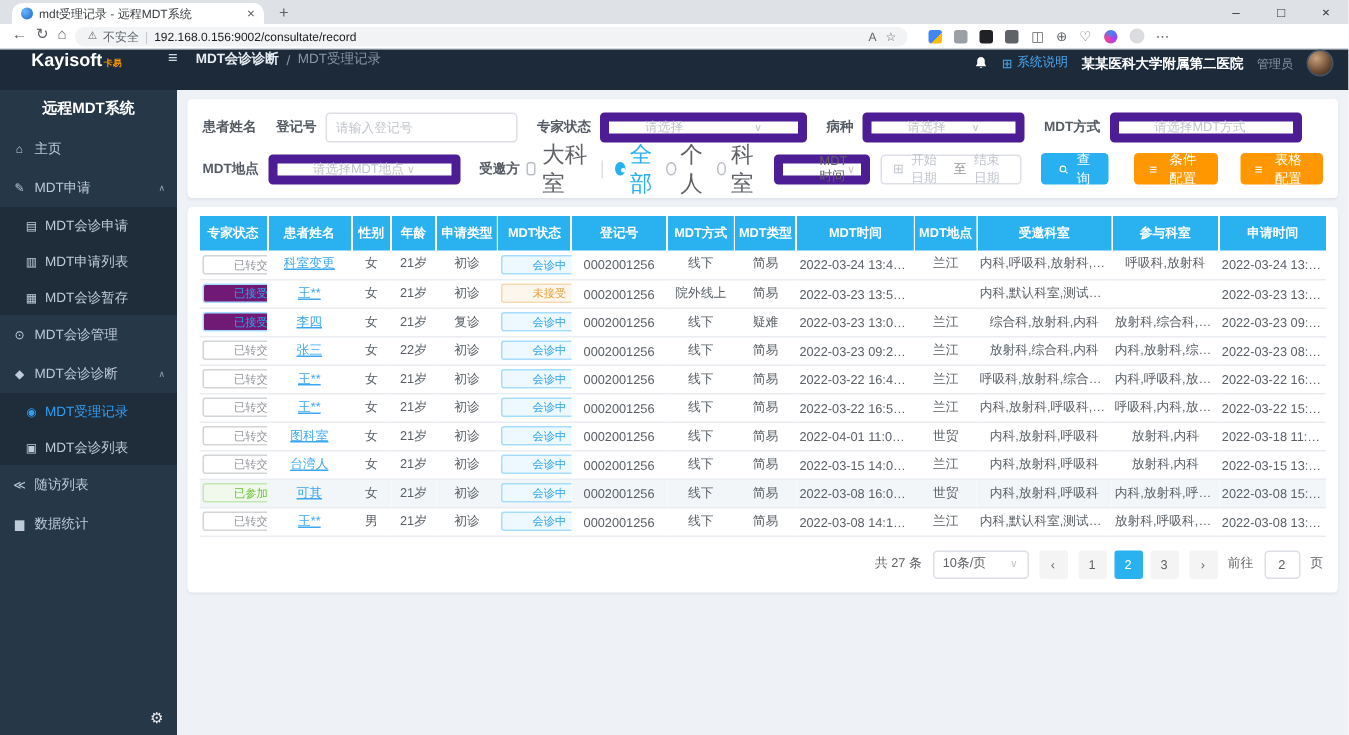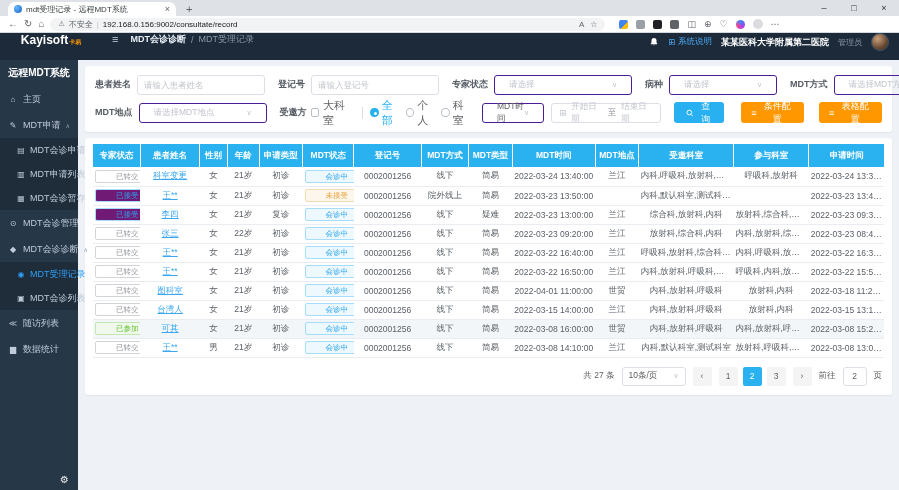--- a/index.html
+++ b/index.html
@@ -40,43 +40,43 @@
   .bc-sep, .bc-current { color:#8b98a5; }
   .header-right { margin-left:auto; display:flex; align-items:center; gap:9px; padding-right:10px; }
   .bell { width:10px; height:10px; }
   .sys-help { color:#4aa8f0; font-size:8.5px; display:flex; align-items:center; gap:3px; }
   .hospital { color:#fff; font-size:9px; font-weight:bold; }
   .user-role { color:#8b98a5; font-size:8px; }
   .avatar { width:18px; height:18px; border-radius:50%; background:radial-gradient(circle at 35% 30%,#c9a27e,#6b4a33 60%,#2c241d); border:1px solid #41556b; }
 
   
   .app-body { flex:1; display:flex; min-height:0; }
-  .sidebar { width:78px; flex:none; background:#263748; position:relative; color:#bfcbd9; }
+  .sidebar { width:118px; flex:none; background:#263748; position:relative; color:#bfcbd9; }
   .sidebar-title { height:26px; line-height:26px; text-align:center; font-size:10px; font-weight:bold; color:#fff; }
   .menu-item { height:26px; display:flex; align-items:center; gap:5px; padding:0 8px; font-size:9px; cursor:pointer; }
   .submenu { background:#1f2d3b; }
   .submenu-item { height:24px; display:flex; align-items:center; gap:4px; padding:0 4px 0 16px; font-size:9px; cursor:pointer; }
   .submenu-item.active { color:#2f9ff5; }
   .mi-icon { width:10px; text-align:center; font-size:8px; flex:none; }
   .mi-label { white-space:nowrap; }
   .mi-caret { margin-left:auto; font-size:6px; color:#8fa0b0; }
   .sidebar-gear { position:absolute; bottom:5px; right:9px; color:#e8eaed; font-size:10px; }
 
   .main { flex:1; background:#eef1f5; padding:6px 7px; display:flex; flex-direction:column; gap:6px; min-width:0; }
   .card { background:#fff; border-radius:3px; box-shadow:0 1px 2px rgba(0,0,0,.06); }
   .filter-card { padding:6px 10px 7px; }
   .filter-row { display:flex; align-items:center; gap:13px; height:25px; }
   .field { display:flex; align-items:center; gap:6px; }
   .f-label { font-size:9px; font-weight:bold; color:#555b63; white-space:nowrap; }
   .f-input { height:20px; border:1px solid #dcdfe6; border-radius:3px; font-size:8.5px; padding:0 6px; color:#606266; outline:none; font-family:inherit; }
   .f-input::placeholder { color:#c0c4cc; }
-  .f-select { height:20px; border:1px solid #4c1d95; border-radius:3px; display:flex; align-items:center; justify-content:space-between; padding:0 14px; font-size:8.5px; color:#c0c4cc; cursor:pointer; }
+  .f-select { height:20px; border:6px solid #4c1d95; border-radius:3px; display:flex; align-items:center; justify-content:space-between; padding:0 24px; font-size:8.5px; color:#c0c4cc; cursor:pointer; }
   .sel-caret { font-size:7px; color:#c0c4cc; }
   .chk-box { width:9px; height:9px; border:1px solid #b9bfc7; border-radius:2px; display:inline-block; }
-  .chk-label, .radio-label { font-size:11px; color:#606266; }
+  .chk-label, .radio-label { font-size:15px; color:#606266; }
   .v-div { width:1px; height:12px; background:#dcdfe6; margin:0 4px; }
   .radio { width:9px; height:9px; border:1px solid #b9bfc7; border-radius:50%; display:inline-block; position:relative; }
   .radio.checked { border-color:#29b0f0; background:#29b0f0; }
   .radio.checked::after { content:""; position:absolute; left:2.5px; top:2.5px; width:3px; height:3px; border-radius:50%; background:#fff; }
   .radio-item { display:flex; align-items:center; gap:3px; }
   .radio-item.checked .radio-label { color:#29b0f0; }
   .date-range { height:20px; border:1px solid #dcdfe6; border-radius:3px; display:flex; align-items:center; gap:5px; padding:0 7px; font-size:8.5px; color:#c0c4cc; }
   .date-sep { color:#909399; }
   .btn { height:21px; border:none; border-radius:3px; font-size:9px; color:#fff; display:inline-flex; align-items:center; gap:4px; padding:0 10px; cursor:pointer; font-family:inherit; }
   .btn-primary { background:#29b0f0;padding-left:12px; }
@@ -238,21 +238,20 @@
         </div>
       <span class="sidebar-gear">⚙</span>
     </div>
 
     <div class="main">
 
       <div class="card filter-card">
         <div class="filter-row">
           <div class="field">
             <span class="f-label">患者姓名</span>
-            <input class="f-input" style="width: 128px;" placeholder="请输入患者姓名">
           </div>
           <div class="field">
             <span class="f-label">登记号</span>
             <input class="f-input" style="width: 128px;" placeholder="请输入登记号">
           </div>
           <div class="field">
             <span class="f-label">专家状态</span>
             <div class="f-select" style="width:138px">
               <span>请选择</span>
               <span class="sel-caret">∨</span>

